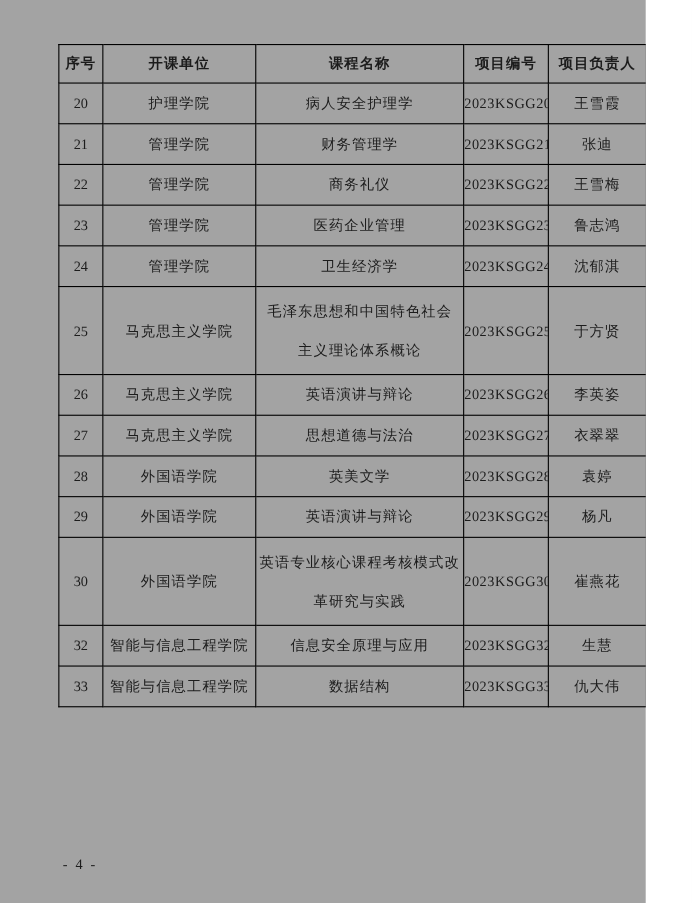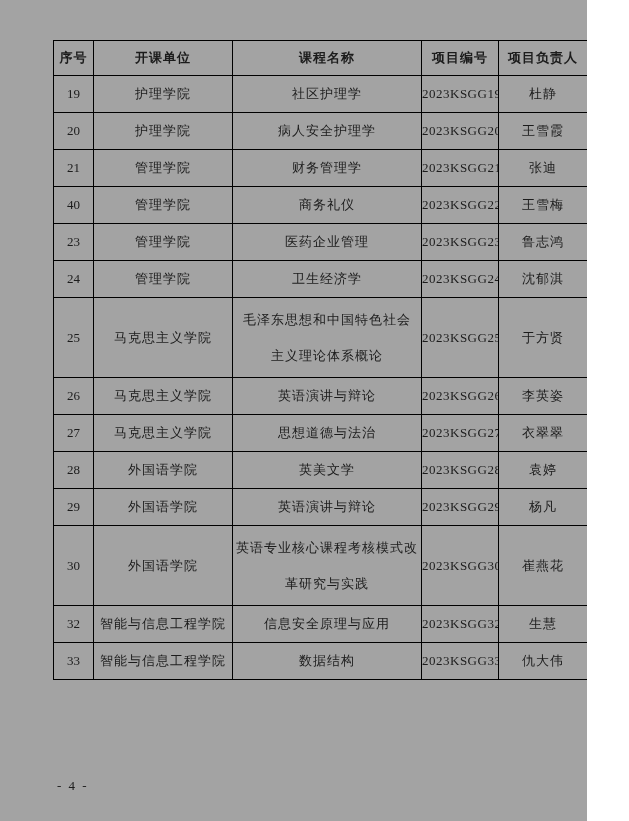--- a/index.html
+++ b/index.html
@@ -71,42 +71,35 @@
       <tr id="header-row">
           <th>序号</th>
           <th>开课单位</th>
           <th>课程名称</th>
           <th>项目编号</th>
           <th>项目负责人</th>
         </tr>
     </thead>
     <tbody id="table-body">
         <tr>
-          <td class="cell-no">19</td>
-          <td class="cell-unit">护理学院</td>
-          <td class="cell-course">社区护理学</td>
-          <td class="cell-code">2023KSGG19</td>
-          <td class="cell-leader">杜静</td>
-        </tr>
-        <tr>
           <td class="cell-no">20</td>
           <td class="cell-unit">护理学院</td>
           <td class="cell-course">病人安全护理学</td>
           <td class="cell-code">2023KSGG20</td>
           <td class="cell-leader">王雪霞</td>
         </tr>
         <tr>
           <td class="cell-no">21</td>
           <td class="cell-unit">管理学院</td>
           <td class="cell-course">财务管理学</td>
           <td class="cell-code">2023KSGG21</td>
           <td class="cell-leader">张迪</td>
         </tr>
         <tr>
-          <td class="cell-no">40</td>
+          <td class="cell-no">22</td>
           <td class="cell-unit">管理学院</td>
           <td class="cell-course">商务礼仪</td>
           <td class="cell-code">2023KSGG22</td>
           <td class="cell-leader">王雪梅</td>
         </tr>
         <tr>
           <td class="cell-no">23</td>
           <td class="cell-unit">管理学院</td>
           <td class="cell-course">医药企业管理</td>
           <td class="cell-code">2023KSGG23</td>

